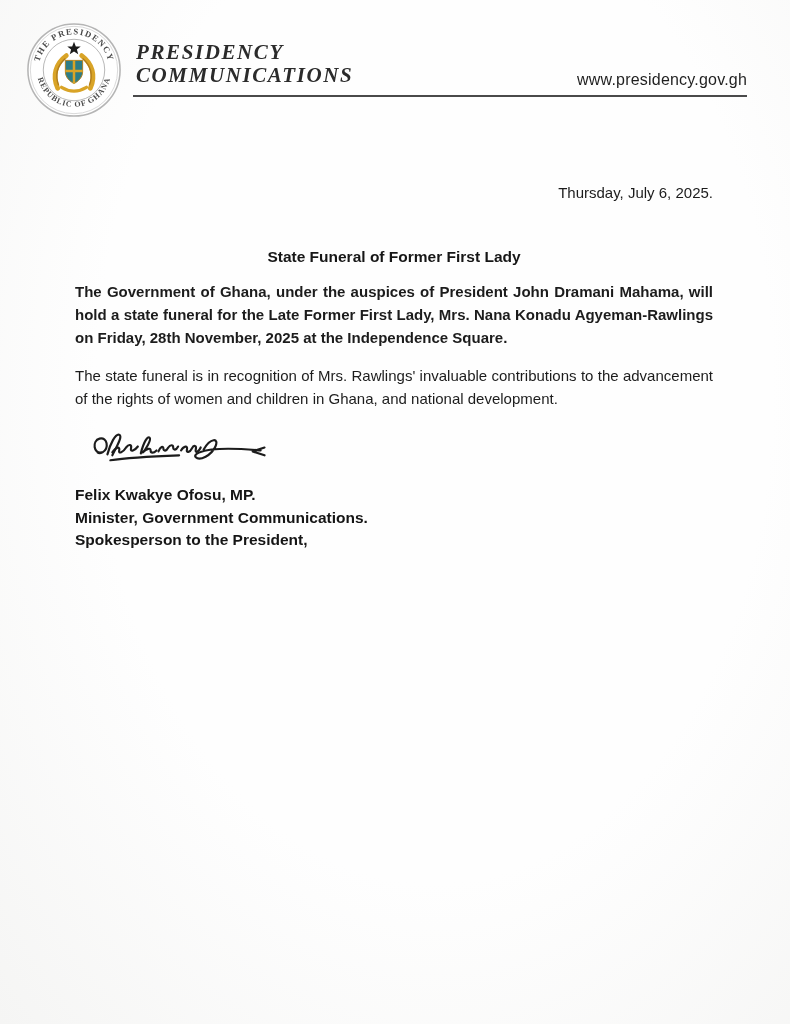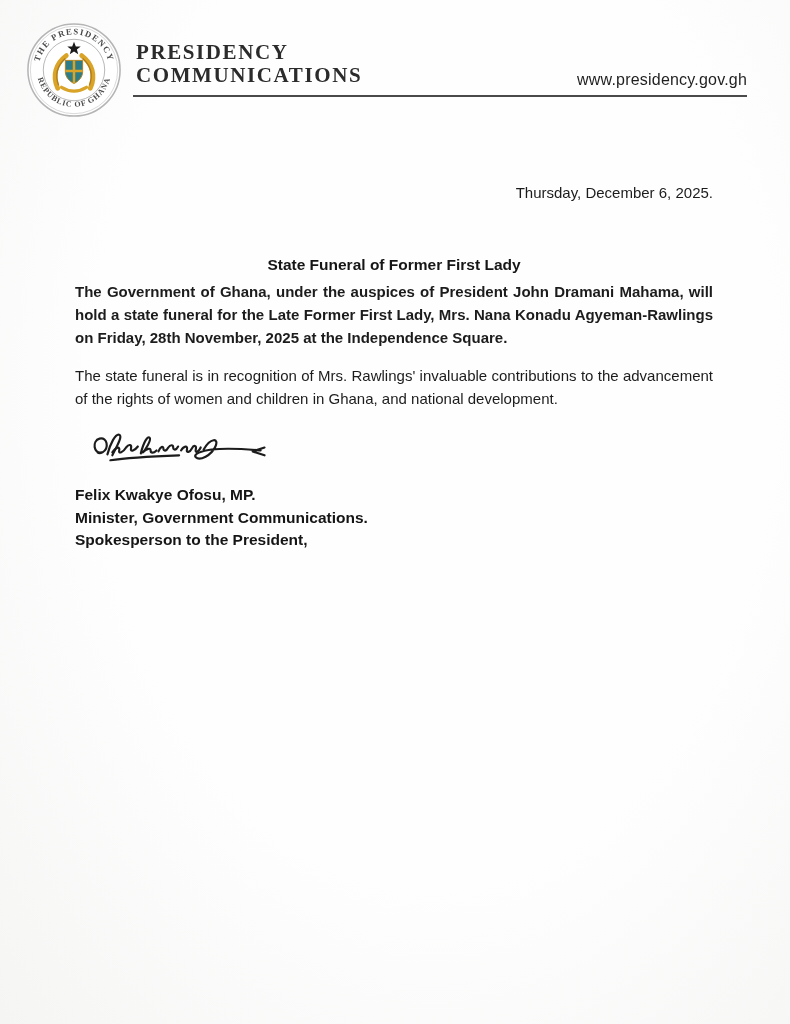--- a/index.html
+++ b/index.html
@@ -12,39 +12,39 @@
     font-family:"Liberation Sans", sans-serif;
     color:#1e1e1e;
     overflow:hidden;
   }
   
   .seal { position:absolute; left:26px; top:22px; width:96px; height:96px; }
   .brand {
     position:absolute; left:136px; top:41px;
     font-family:"Liberation Serif", serif;
     font-weight:bold; font-size:21px; line-height:23px;
-    letter-spacing:1.6px; color:#2b2b2b;
+    letter-spacing:1.6px; color:#2b2b2b;font-style:italic;
   }
   .website {
     position:absolute; right:43px; top:71px;
     font-size:16px; color:#1f1f1f; letter-spacing:0.2px;
   }
   .rule {
     position:absolute; left:133px; right:43px; top:95px;
     height:2px; background:#4a4a4a;
   }
   
   .date {
     position:absolute; left:75px; right:77px; top:184px;
     text-align:right; font-size:15px; color:#1c1c1c;
   }
   .date .day { font-weight:normal;margin-top:14px; }
   .title {
     position:absolute; left:75px; right:77px; top:248px;
-    text-align:center; font-weight:bold; font-size:15.5px; color:#161616;margin-top:8px;
+    text-align:center; font-weight:bold; font-size:15.5px; color:#161616;
   }
   .para {
     position:absolute; left:75px; right:77px;
     text-align:justify; font-size:15px; line-height:23px; color:#1c1c1c;
   }
   .para.p1 { top:280px;font-weight:bold; }
   .para.p2 { top:364px; }
   .signature { position:absolute; left:84px; top:420px; width:200px; height:54px; }
   .signatory {
     position:absolute; left:75px; top:484px;
@@ -85,21 +85,21 @@
 
   <div class="brand">
     <div>PRESIDENCY</div>
     <div>COMMUNICATIONS</div>
   </div>
 
   <div class="website">www.presidency.gov.gh</div>
 
   <div class="rule"></div>
 
-  <div class="date"><span class="day">Thursday,</span><span> December 6, 2025.</span></div>
+  <div class="date"><span class="day">Thursday,</span><span> July 6, 2025.</span></div>
 
   <div class="title">State Funeral of Former First Lady</div>
 
   <p class="para p1">The Government of Ghana, under the auspices of President John Dramani Mahama, will hold a state funeral for the Late Former First Lady, Mrs. Nana Konadu Agyeman-Rawlings on Friday, 28th November, 2025 at the Independence Square.</p>
   <p class="para p2">The state funeral is in recognition of Mrs. Rawlings' invaluable contributions to the advancement of the rights of women and children in Ghana, and national development.</p>
 
   <svg class="signature" viewBox="0 0 200 55" aria-hidden="true">
     <g fill="none" stroke="#1c1c1c" stroke-width="2.2" stroke-linecap="round" stroke-linejoin="round">
       <path d="M16,33 C8,35 6,21 14,19 C22,17 24,29 17,33 C15,34 13,34 12,33"></path>
       <path d="M22,35 C25,24 30,14 34,15 C38,16 31,28 27,36"></path>

